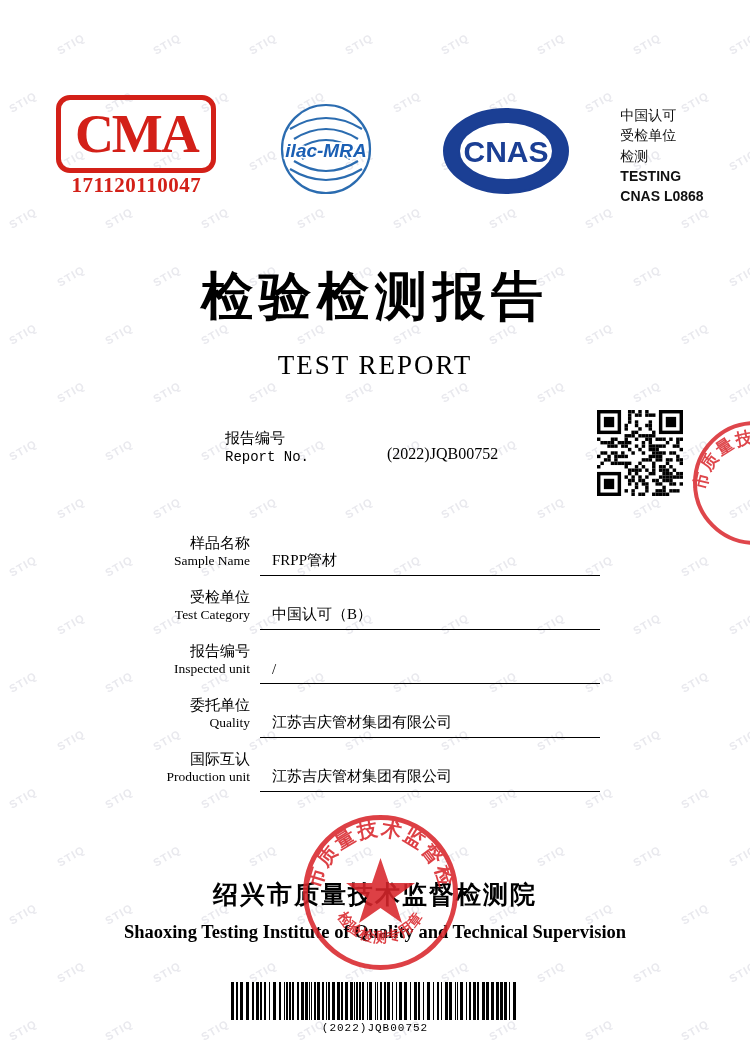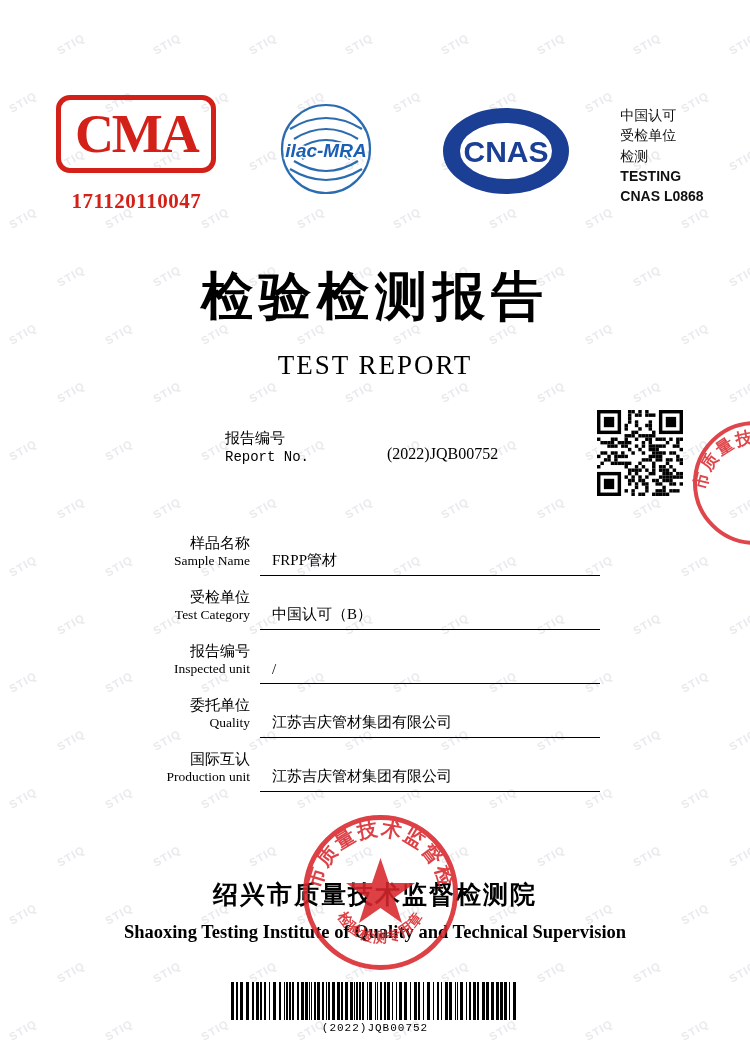--- a/index.html
+++ b/index.html
@@ -82,21 +82,21 @@
   }
   .cma-text {
     font-family: "Liberation Serif", serif;
     font-weight: bold;
     font-size: 54px;
     color: #d32018;
     letter-spacing: -2px;
     line-height: 1;
   }
   .cma-number {
-    margin-top: 16px;
+    margin-top: 0;
     font-family: "Liberation Serif", serif;
     font-weight: bold;
     font-size: 21px;
     color: #d32018;
     letter-spacing: 0.5px;
   }
 
   
   .ilac {
     width: 132px;

